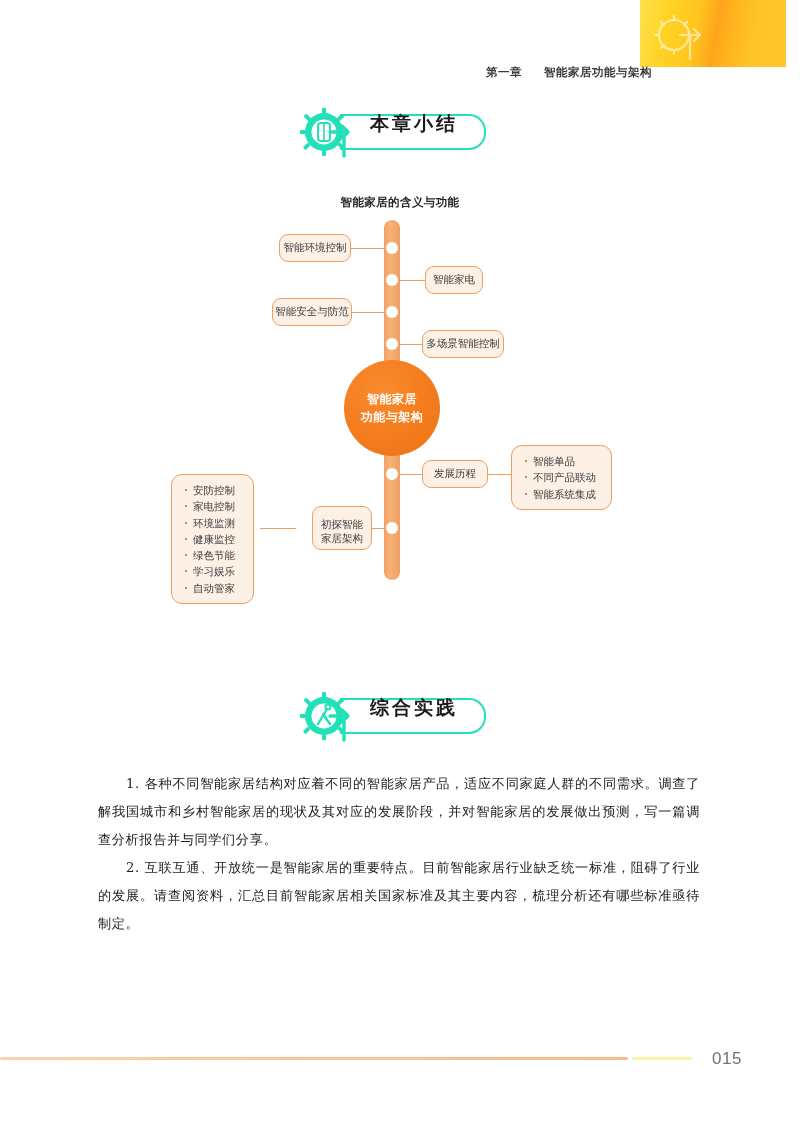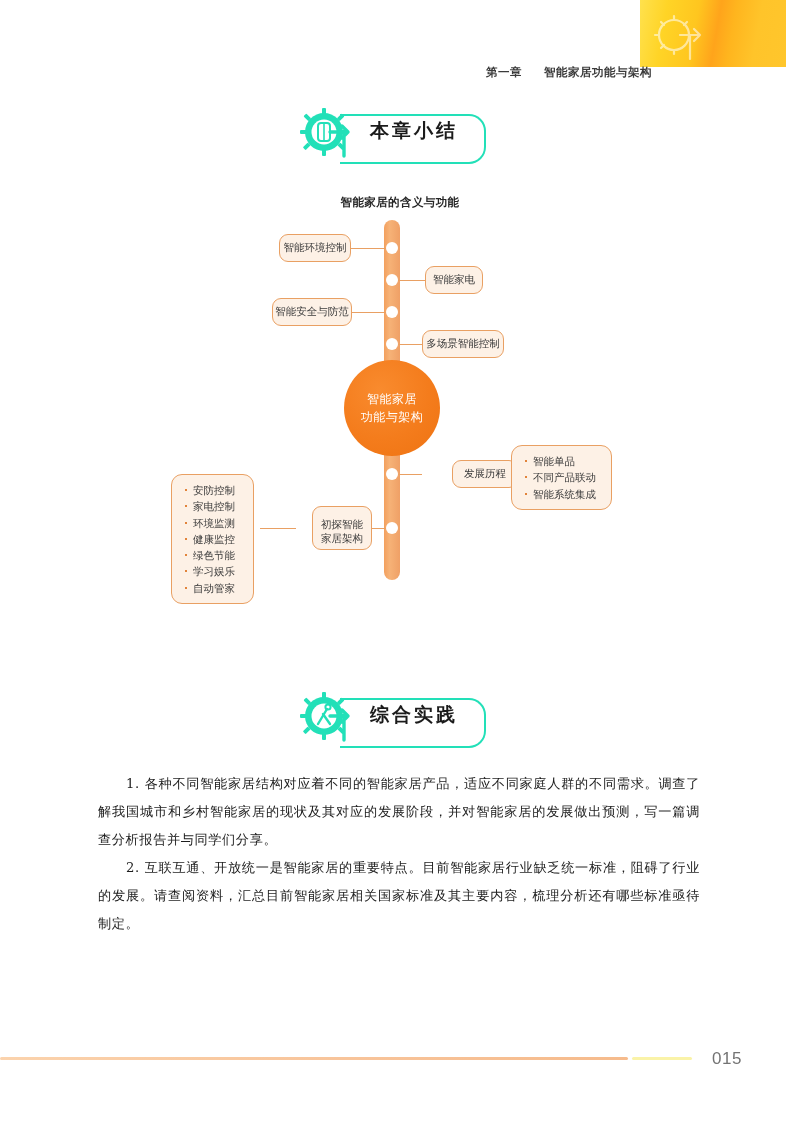--- a/index.html
+++ b/index.html
@@ -27,21 +27,21 @@
     font-size: 11.5px; font-weight: 700; color: #3b3b3b;
     letter-spacing: .5px; white-space: nowrap; margin-top: 17px;
   }
   .header-title .sep { display:inline-block; width: 13px; }
 
   
   .banner { position: absolute; height: 52px; }
   .banner .gear-ico { position: absolute; left: 0; top: 0; width: 52px; height: 52px; }
   .banner .plate {
     position: absolute; left: 40px; top: 8px;
-    height: 50px; padding: 0 26px 16px 30px;
+    height: 36px; padding: 0 26px 16px 30px;
     border: 2px solid #22e0b8; border-left: none;
     border-radius: 0 17px 17px 0;
     display: flex; align-items: center; text-align: right;
   }
   .banner .plate-text {
     font-family: "DejaVu Sans", sans-serif;
     font-size: 19px; font-weight: 800; color: #1b1b1b;
     letter-spacing: 3px; white-space: nowrap;
   }
   #banner-summary { left: 300px; top: 106px; }
@@ -67,21 +67,21 @@
     background: #ffffff; border-radius: 50%;
   }
 
   .hub {
     position: absolute; left: 344px; top: 165px; width: 96px; height: 96px;
     border-radius: 50%;
     background: radial-gradient(circle at 38% 32%, #f98b2e 0%, #f47c1c 55%, #ee7312 100%);
     display: flex; flex-direction: column; align-items: center; justify-content: center;
     color: #ffffff;
     font-family: "DejaVu Sans", sans-serif;
-    font-size: 12px; font-weight: 400; line-height: 1.5; letter-spacing: .5px;
+    font-size: 12px; font-weight: 700; line-height: 1.5; letter-spacing: .5px;
   }
 
   .node {
     position: absolute;
     background: #fdf1e6;
     border: 1.3px solid #e9a063;
     border-radius: 9px;
     color: #3a3a3a;
     font-family: "DejaVu Sans", sans-serif;
     font-size: 10.5px; line-height: 1.45;
@@ -221,21 +221,21 @@
 
     <div class="node" id="node-multiscene" style="left:422px; top:135px; width:82px; height:28px;">
       <span>多场景智能控制</span>
     </div>
 
     <div class="hub">
       <span>智能家居</span>
       <span>功能与架构</span>
     </div>
 
-    <div class="node" id="node-history" style="left:422px; top:265px; width:66px; height:28px;margin-left:30px;">
+    <div class="node" id="node-history" style="left:422px; top:265px; width:66px; height:28px;">
       <span>发展历程</span>
     </div>
 
     <div class="listbox" id="list-history" style="left:511px; top:250px; width:101px;">
       <div class="li">智能单品</div>
       <div class="li">不同产品联动</div>
       <div class="li">智能系统集成</div>
     </div>
 
     <div class="node multiline" id="node-arch" style="left:312px; top:311px; width:60px; height:44px; line-height:1.35;align-items:flex-end;">

